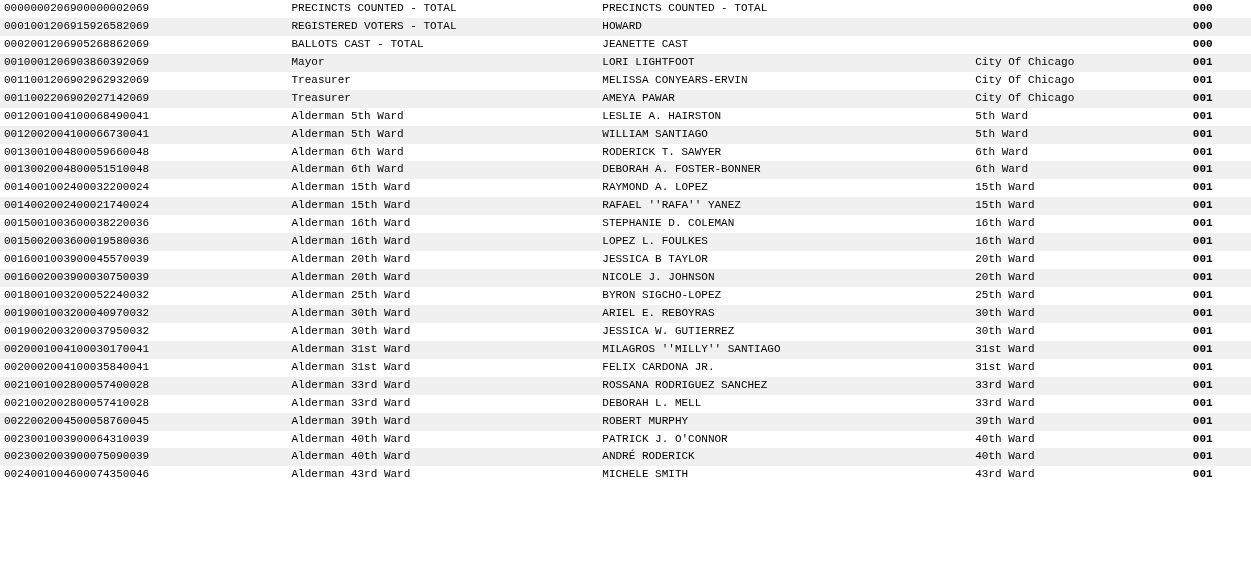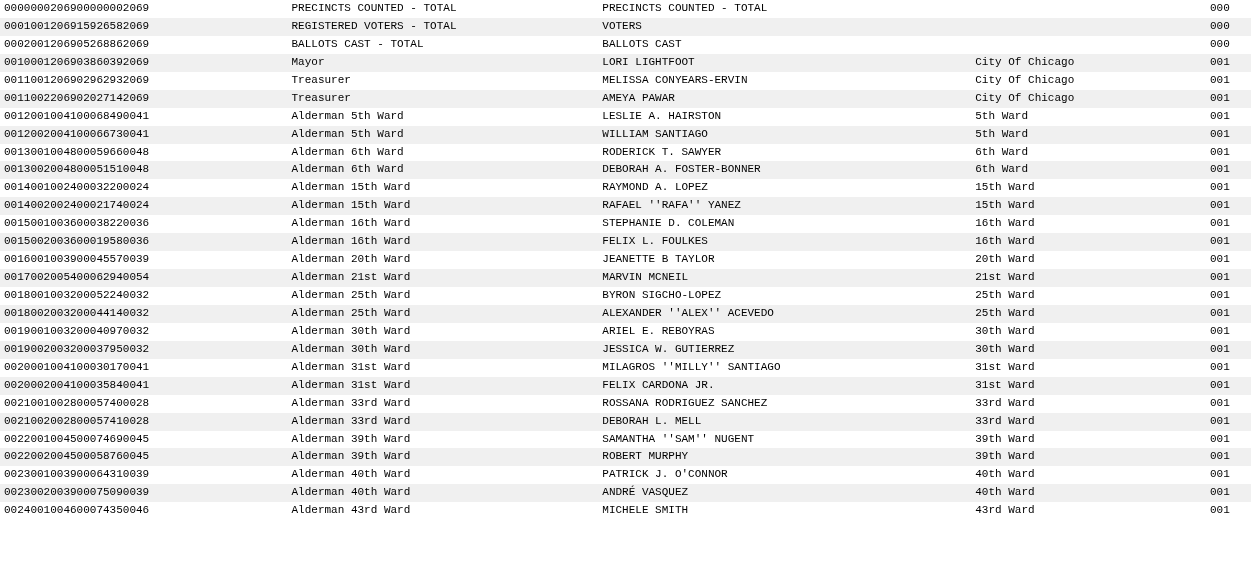--- a/index.html
+++ b/index.html
@@ -29,46 +29,46 @@
     }
     td {
       padding: 1px 4px;
       white-space: nowrap;
       vertical-align: top;
     }
     .col-id { width: 185px; margin-top: 48px; }
     .col-desc { width: 200px; }
     .col-name { width: 240px; }
     .col-ward { width: 140px; margin-left: 16px; }
-    .col-code { width: 40px; text-align: center; }
+    .col-code { width: 40px; text-align: left; font-weight: bold; }
   </style>
 </head>
 <body>
 
 <div class="table-container">
   <table>
     <tbody id="table-body">
         <tr>
     <td class="col-id">0000000206900000002069</td>
     <td class="col-desc">PRECINCTS COUNTED - TOTAL</td>
     <td class="col-name">PRECINCTS COUNTED - TOTAL</td>
     <td class="col-ward"></td>
     <td class="col-code">000</td>
   </tr>
         <tr>
     <td class="col-id">0001001206915926582069</td>
     <td class="col-desc">REGISTERED VOTERS - TOTAL</td>
-    <td class="col-name">VOTERS</td>
+    <td class="col-name">HOWARD</td>
     <td class="col-ward"></td>
     <td class="col-code">000</td>
   </tr>
         <tr>
     <td class="col-id">0002001206905268862069</td>
     <td class="col-desc">BALLOTS CAST - TOTAL</td>
-    <td class="col-name">BALLOTS CAST</td>
+    <td class="col-name">JEANETTE CAST</td>
     <td class="col-ward"></td>
     <td class="col-code">000</td>
   </tr>
         <tr>
     <td class="col-id">0010001206903860392069</td>
     <td class="col-desc">Mayor</td>
     <td class="col-name">LORI LIGHTFOOT</td>
     <td class="col-ward">City Of Chicago</td>
     <td class="col-code">001</td>
   </tr>
@@ -131,53 +131,46 @@
         <tr>
     <td class="col-id">0015001003600038220036</td>
     <td class="col-desc">Alderman 16th Ward</td>
     <td class="col-name">STEPHANIE D. COLEMAN</td>
     <td class="col-ward">16th Ward</td>
     <td class="col-code">001</td>
   </tr>
         <tr>
     <td class="col-id">0015002003600019580036</td>
     <td class="col-desc">Alderman 16th Ward</td>
-    <td class="col-name">FELIX L. FOULKES</td>
+    <td class="col-name">LOPEZ L. FOULKES</td>
     <td class="col-ward">16th Ward</td>
     <td class="col-code">001</td>
   </tr>
         <tr>
     <td class="col-id">0016001003900045570039</td>
     <td class="col-desc">Alderman 20th Ward</td>
-    <td class="col-name">JEANETTE B TAYLOR</td>
+    <td class="col-name">JESSICA B TAYLOR</td>
     <td class="col-ward">20th Ward</td>
     <td class="col-code">001</td>
   </tr>
         <tr>
-    <td class="col-id">0017002005400062940054</td>
-    <td class="col-desc">Alderman 21st Ward</td>
-    <td class="col-name">MARVIN MCNEIL</td>
-    <td class="col-ward">21st Ward</td>
+    <td class="col-id">0016002003900030750039</td>
+    <td class="col-desc">Alderman 20th Ward</td>
+    <td class="col-name">NICOLE J. JOHNSON</td>
+    <td class="col-ward">20th Ward</td>
     <td class="col-code">001</td>
   </tr>
         <tr>
     <td class="col-id">0018001003200052240032</td>
     <td class="col-desc">Alderman 25th Ward</td>
     <td class="col-name">BYRON SIGCHO-LOPEZ</td>
     <td class="col-ward">25th Ward</td>
     <td class="col-code">001</td>
   </tr>
         <tr>
-    <td class="col-id">0018002003200044140032</td>
-    <td class="col-desc">Alderman 25th Ward</td>
-    <td class="col-name">ALEXANDER ''ALEX'' ACEVEDO</td>
-    <td class="col-ward">25th Ward</td>
-    <td class="col-code">001</td>
-  </tr>
-        <tr>
     <td class="col-id">0019001003200040970032</td>
     <td class="col-desc">Alderman 30th Ward</td>
     <td class="col-name">ARIEL E. REBOYRAS</td>
     <td class="col-ward">30th Ward</td>
     <td class="col-code">001</td>
   </tr>
         <tr>
     <td class="col-id">0019002003200037950032</td>
     <td class="col-desc">Alderman 30th Ward</td>
     <td class="col-name">JESSICA W. GUTIERREZ</td>
@@ -206,44 +199,37 @@
     <td class="col-code">001</td>
   </tr>
         <tr>
     <td class="col-id">0021002002800057410028</td>
     <td class="col-desc">Alderman 33rd Ward</td>
     <td class="col-name">DEBORAH L. MELL</td>
     <td class="col-ward">33rd Ward</td>
     <td class="col-code">001</td>
   </tr>
         <tr>
-    <td class="col-id">0022001004500074690045</td>
-    <td class="col-desc">Alderman 39th Ward</td>
-    <td class="col-name">SAMANTHA ''SAM'' NUGENT</td>
-    <td class="col-ward">39th Ward</td>
-    <td class="col-code">001</td>
-  </tr>
-        <tr>
     <td class="col-id">0022002004500058760045</td>
     <td class="col-desc">Alderman 39th Ward</td>
     <td class="col-name">ROBERT MURPHY</td>
     <td class="col-ward">39th Ward</td>
     <td class="col-code">001</td>
   </tr>
         <tr>
     <td class="col-id">0023001003900064310039</td>
     <td class="col-desc">Alderman 40th Ward</td>
     <td class="col-name">PATRICK J. O'CONNOR</td>
     <td class="col-ward">40th Ward</td>
     <td class="col-code">001</td>
   </tr>
         <tr>
     <td class="col-id">0023002003900075090039</td>
     <td class="col-desc">Alderman 40th Ward</td>
-    <td class="col-name">ANDRÉ VASQUEZ</td>
+    <td class="col-name">ANDRÉ RODERICK</td>
     <td class="col-ward">40th Ward</td>
     <td class="col-code">001</td>
   </tr>
         <tr>
     <td class="col-id">0024001004600074350046</td>
     <td class="col-desc">Alderman 43rd Ward</td>
     <td class="col-name">MICHELE SMITH</td>
     <td class="col-ward">43rd Ward</td>
     <td class="col-code">001</td>
   </tr>

